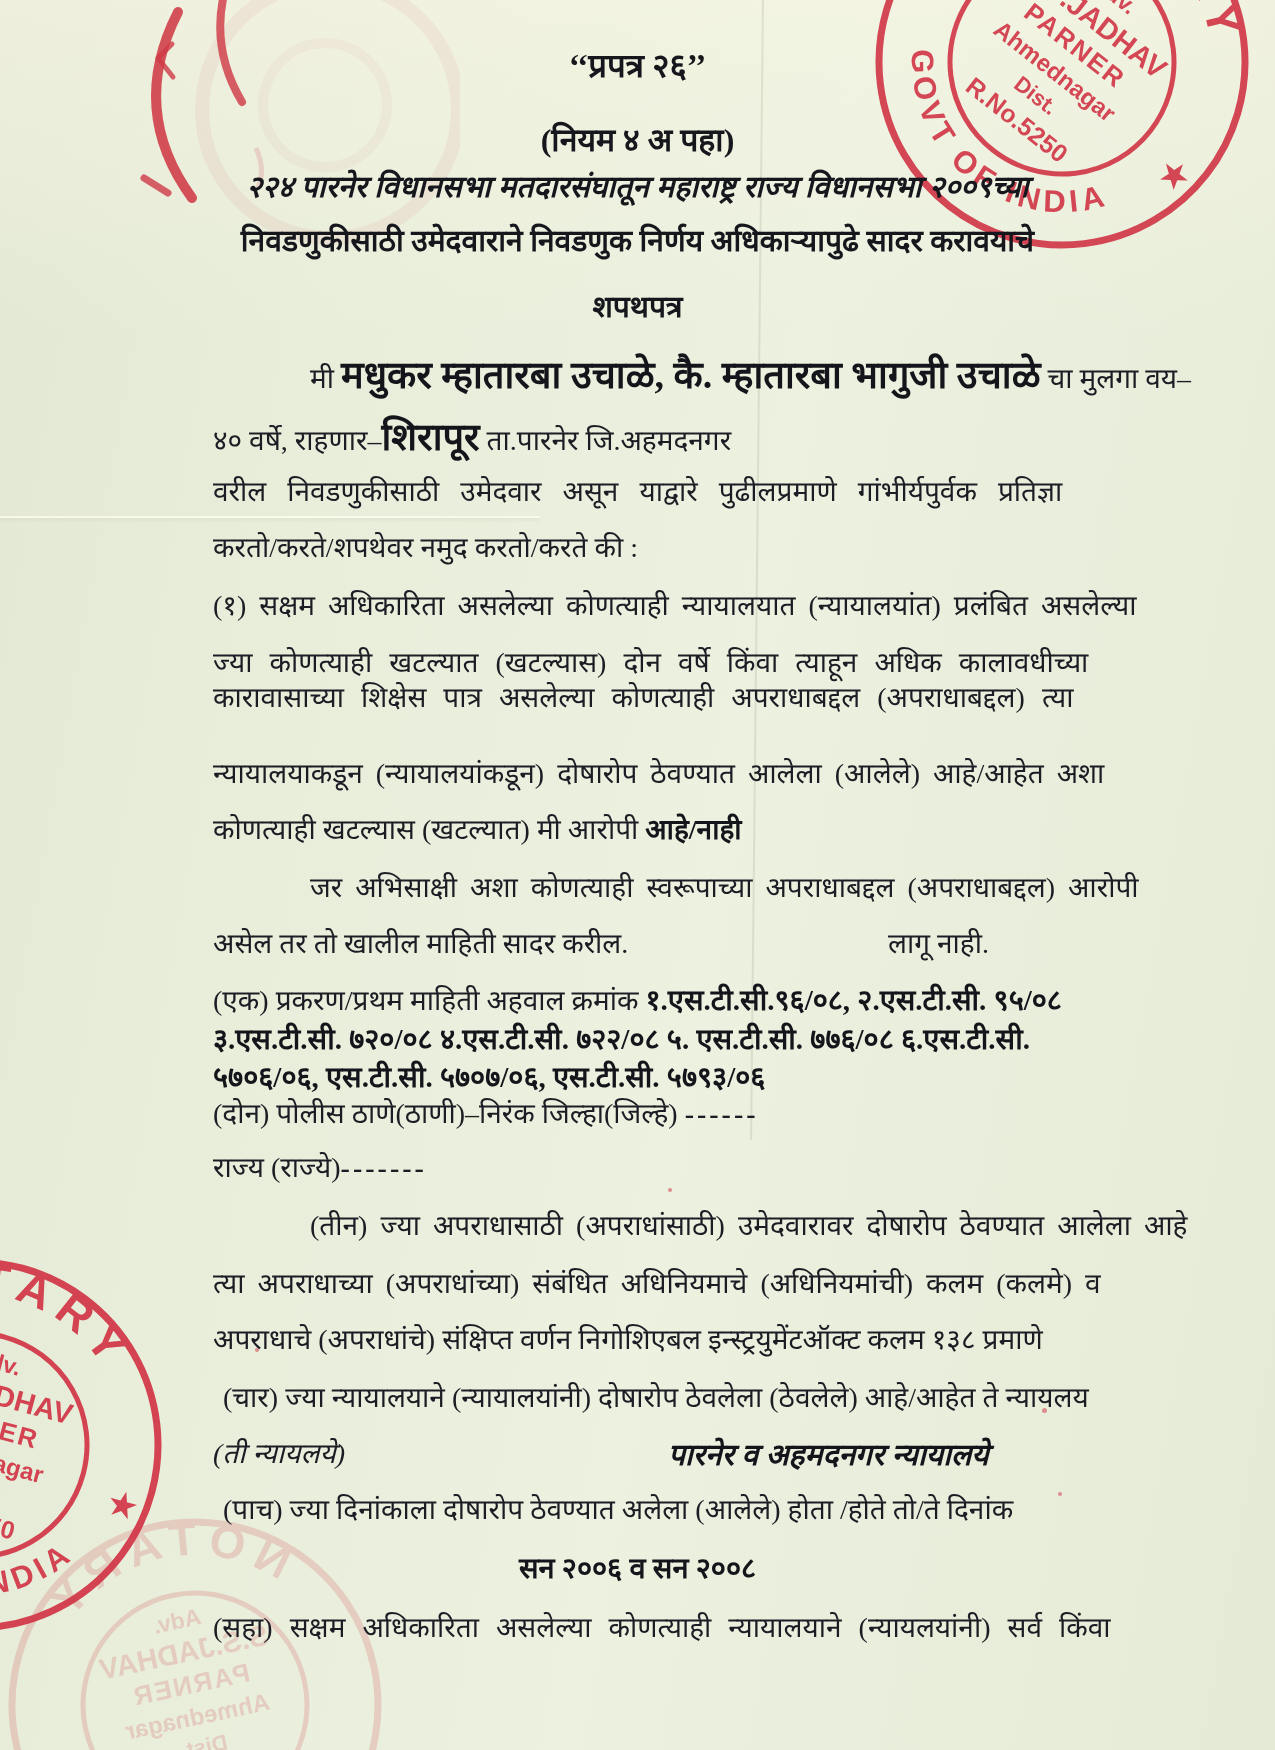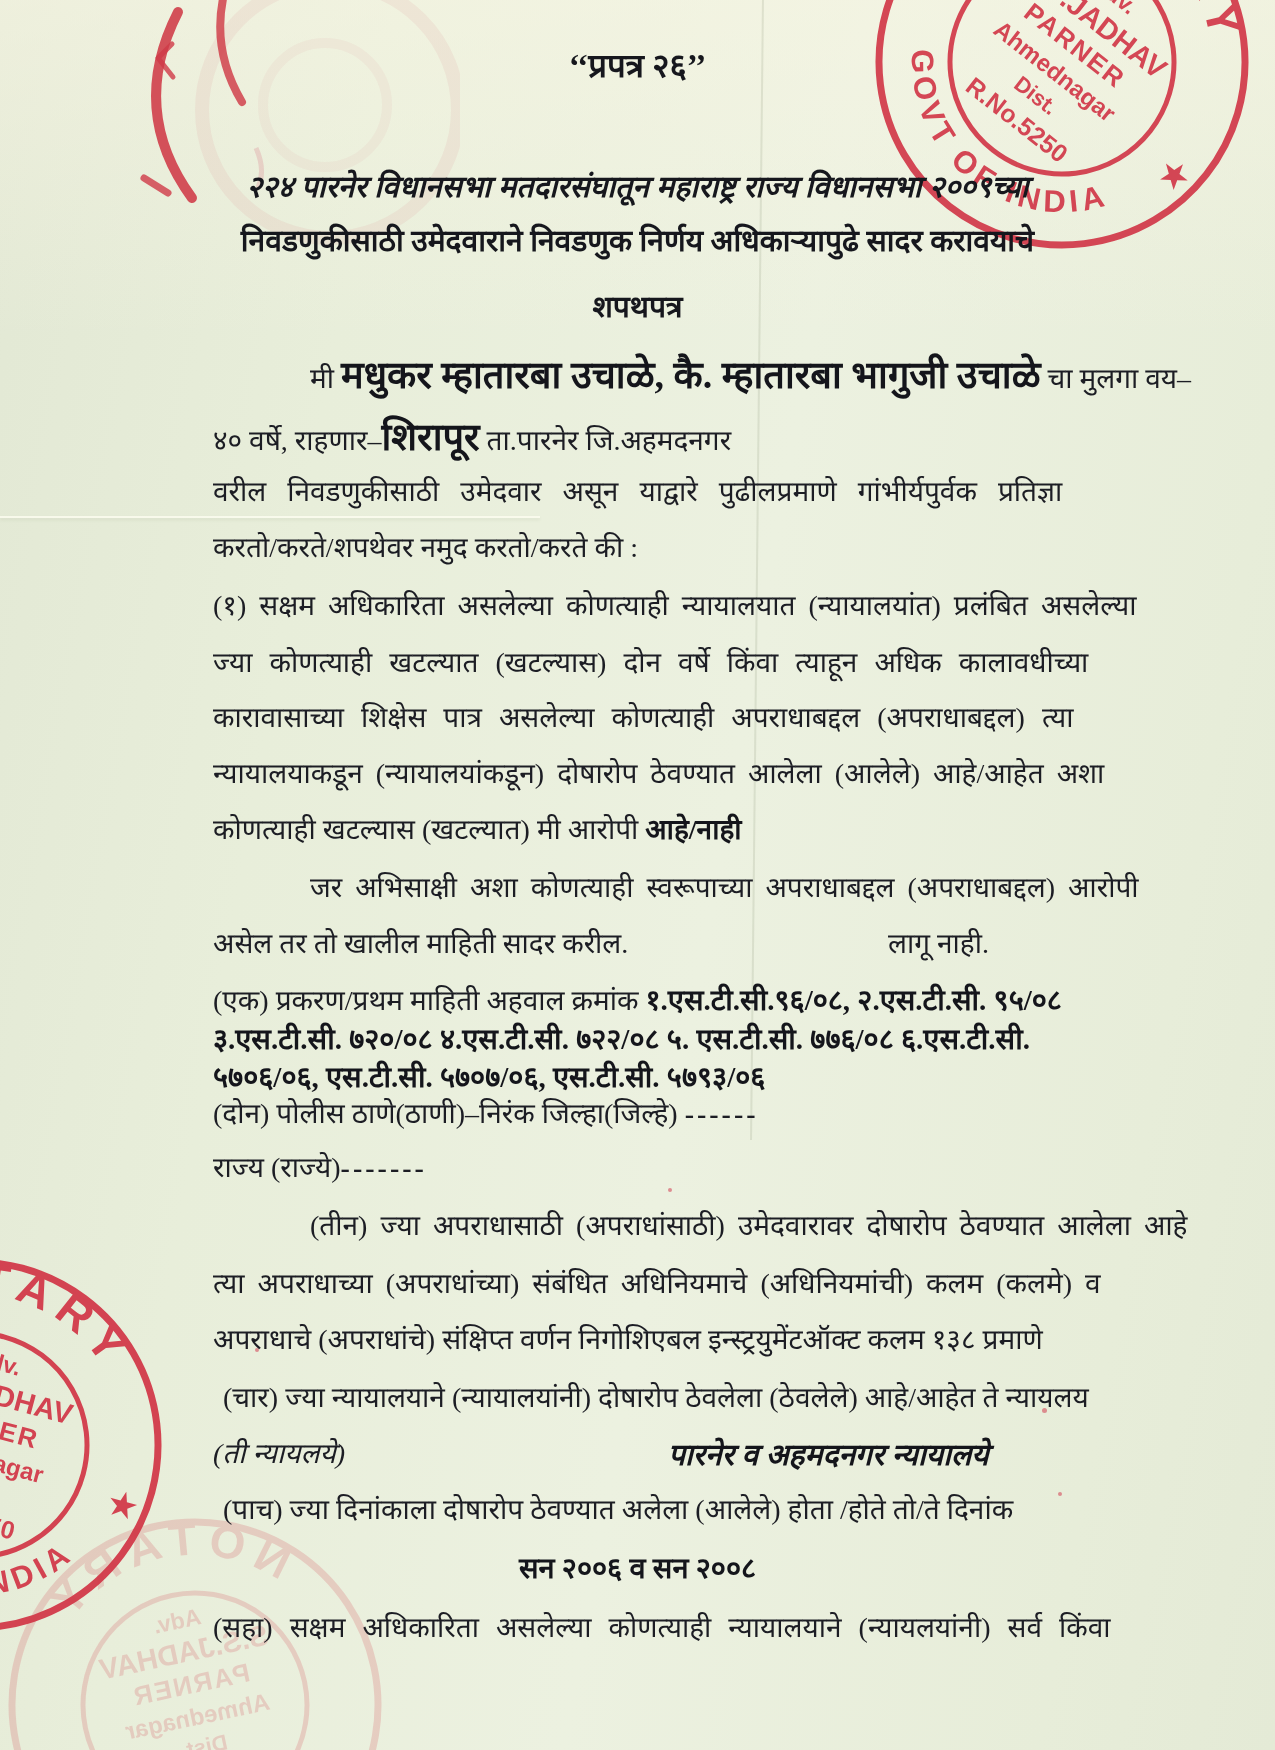--- a/index.html
+++ b/index.html
@@ -128,32 +128,33 @@
     </g>
   </svg>
 
   <div class="dot" style="left:1042px;top:1408px;width:5px;height:5px;"></div>
   <div class="dot" style="left:1058px;top:1492px;width:4px;height:4px;"></div>
   <div class="dot" style="left:668px;top:1188px;width:4px;height:4px;"></div>
   <div class="dot" style="left:255px;top:1348px;width:4px;height:4px;"></div>
 
   <div class="doc">
     <div class="ln full hd" style="top:46px;font-size:33px;">‘‘प्रपत्र २६’’</div>
+    <div class="ln full hd" style="top:120px;font-size:32px;">(नियम ४ अ पहा)</div>
     <div class="ln full hd" style="top:168px;font-size:30px;font-style:italic;">२२४ पारनेर विधानसभा मतदारसंघातून महाराष्ट्र राज्य विधानसभा २००९च्या</div>
     <div class="ln full hd" style="top:222px;font-size:30px;">निवडणुकीसाठी उमेदवाराने निवडणुक निर्णय अधिकाऱ्यापुढे सादर करावयाचे</div>
     <div class="ln full hd" style="top:288px;font-size:30px;">शपथपत्र</div>
 
     <div class="ln ind" style="top:352px;"><span>मी </span><span class="b big">मधुकर म्हातारबा उचाळे, कै. म्हातारबा भागुजी उचाळे</span><span> चा मुलगा वय–</span></div>
     <div class="ln" style="top:414px;"><span>४० वर्षे, राहणार–</span><span class="b big">शिरापूर</span><span> ता.पारनेर जि.अहमदनगर</span></div>
     <div class="ln ws14" style="top:474px;">वरील निवडणुकीसाठी उमेदवार असून याद्वारे पुढीलप्रमाणे गांभीर्यपुर्वक प्रतिज्ञा</div>
     <div class="ln" style="top:530px;">करतो/करते/शपथेवर नमुद करतो/करते की :</div>
 
     <div class="ln ws6" style="top:588px;">(१) सक्षम अधिकारिता असलेल्या कोणत्याही न्यायालयात (न्यायालयांत) प्रलंबित असलेल्या</div>
     <div class="ln ws10" style="top:645px;">ज्या कोणत्याही खटल्यात (खटल्यास) दोन वर्षे किंवा त्याहून अधिक कालावधीच्या</div>
-    <div class="ln ws10" style="top:700px;">कारावासाच्या शिक्षेस पात्र असलेल्या कोणत्याही अपराधाबद्दल (अपराधाबद्दल) त्या</div>
+    <div class="ln ws10" style="top:680px;">कारावासाच्या शिक्षेस पात्र असलेल्या कोणत्याही अपराधाबद्दल (अपराधाबद्दल) त्या</div>
     <div class="ln ws6" style="top:756px;">न्यायालयाकडून (न्यायालयांकडून) दोषारोप ठेवण्यात आलेला (आलेले) आहे/आहेत अशा</div>
     <div class="ln" style="top:812px;"><span>कोणत्याही खटल्यास (खटल्यात) मी आरोपी </span><span class="b">आहे/नाही</span></div>
 
     <div class="ln ind ws6" style="top:870px;">जर अभिसाक्षी अशा कोणत्याही स्वरूपाच्या अपराधाबद्दल (अपराधाबद्दल) आरोपी</div>
     <div class="ln" style="top:926px;"><span>असेल तर तो खालील माहिती सादर करील.</span><span class="right-tag">लागू नाही.</span></div>
 
     <div class="ln" style="top:982px;"><span>(एक) प्रकरण/प्रथम माहिती अहवाल क्रमांक </span><span class="nums">१.एस.टी.सी.९६/०८, २.एस.टी.सी. ९५/०८</span></div>
     <div class="ln nums" style="top:1021px;">३.एस.टी.सी. ७२०/०८ ४.एस.टी.सी. ७२२/०८ ५. एस.टी.सी. ७७६/०८ ६.एस.टी.सी.</div>
     <div class="ln nums" style="top:1059px;">५७०६/०६, एस.टी.सी. ५७०७/०६, एस.टी.सी. ५७९३/०६</div>
     <div class="ln" style="top:1096px;"><span>(दोन) पोलीस ठाणे(ठाणी)–निरंक  जिल्हा(जिल्हे) </span><span class="dash">------</span></div>

